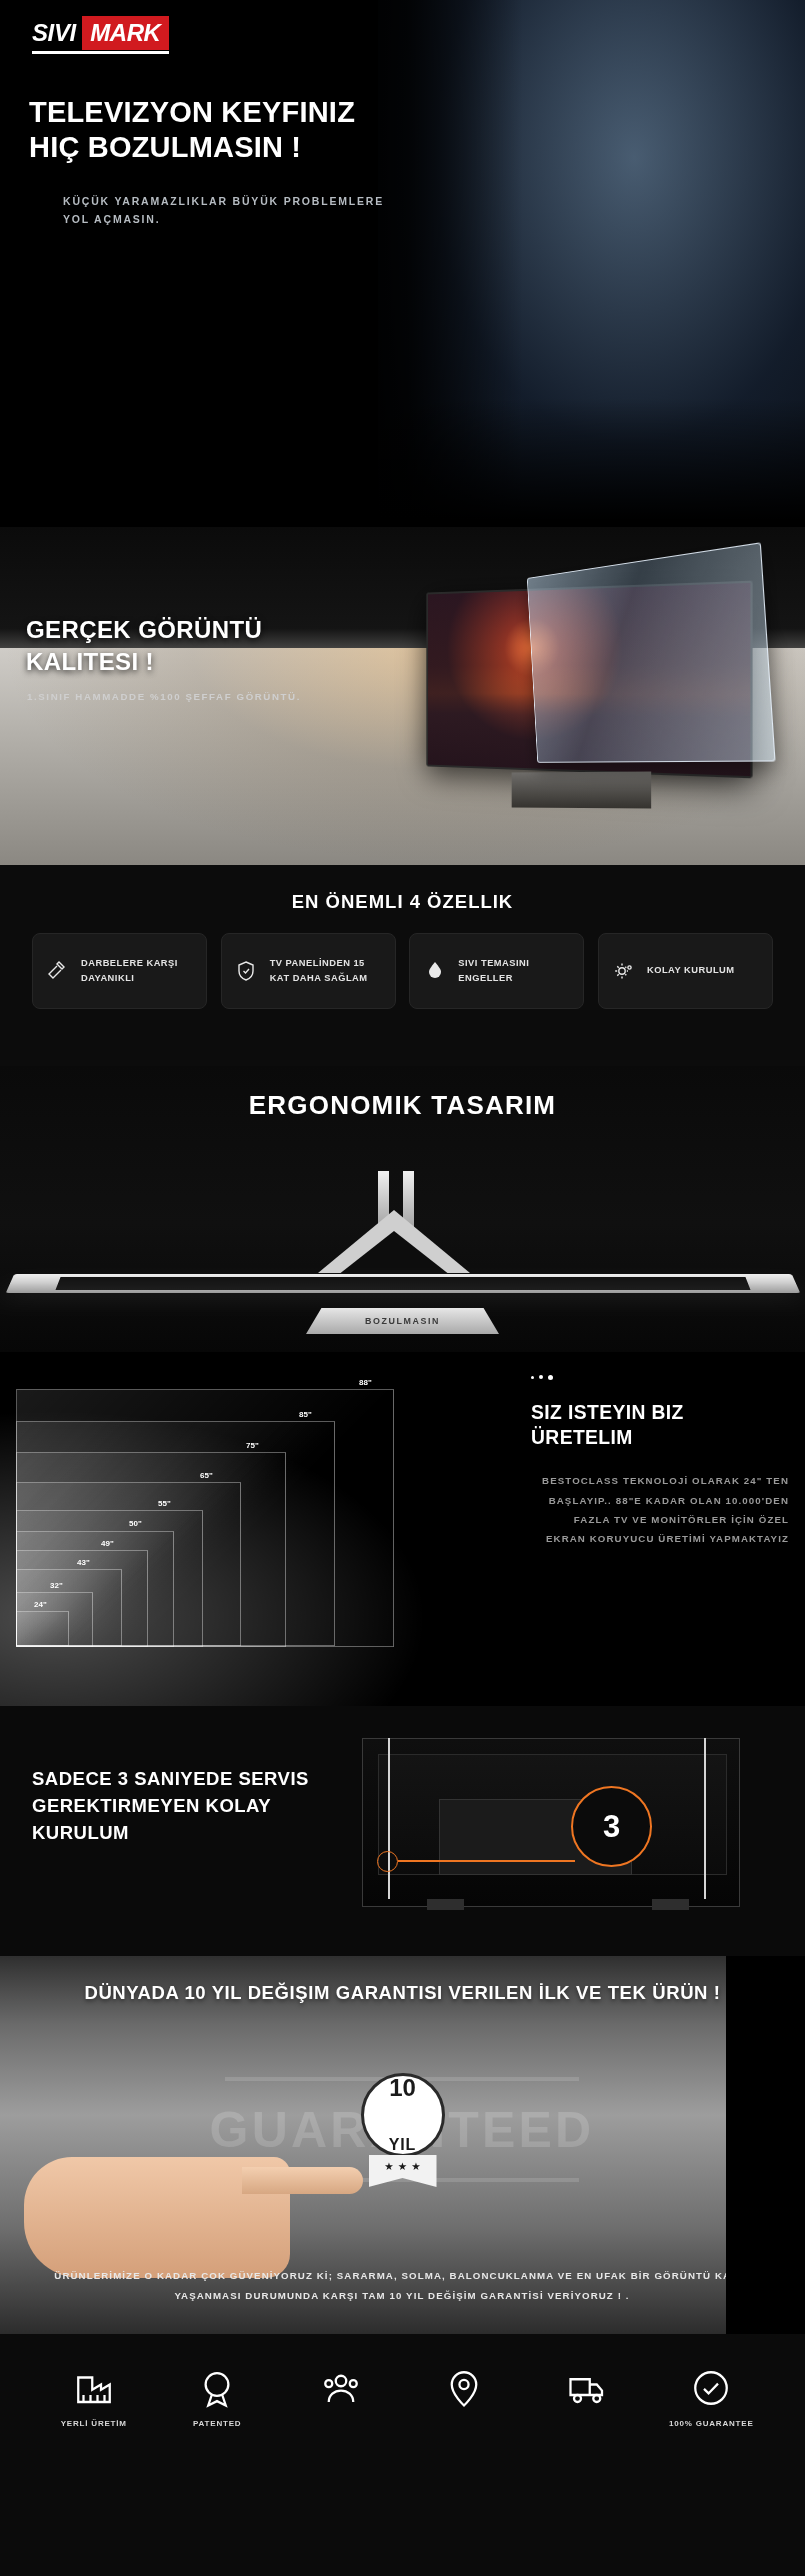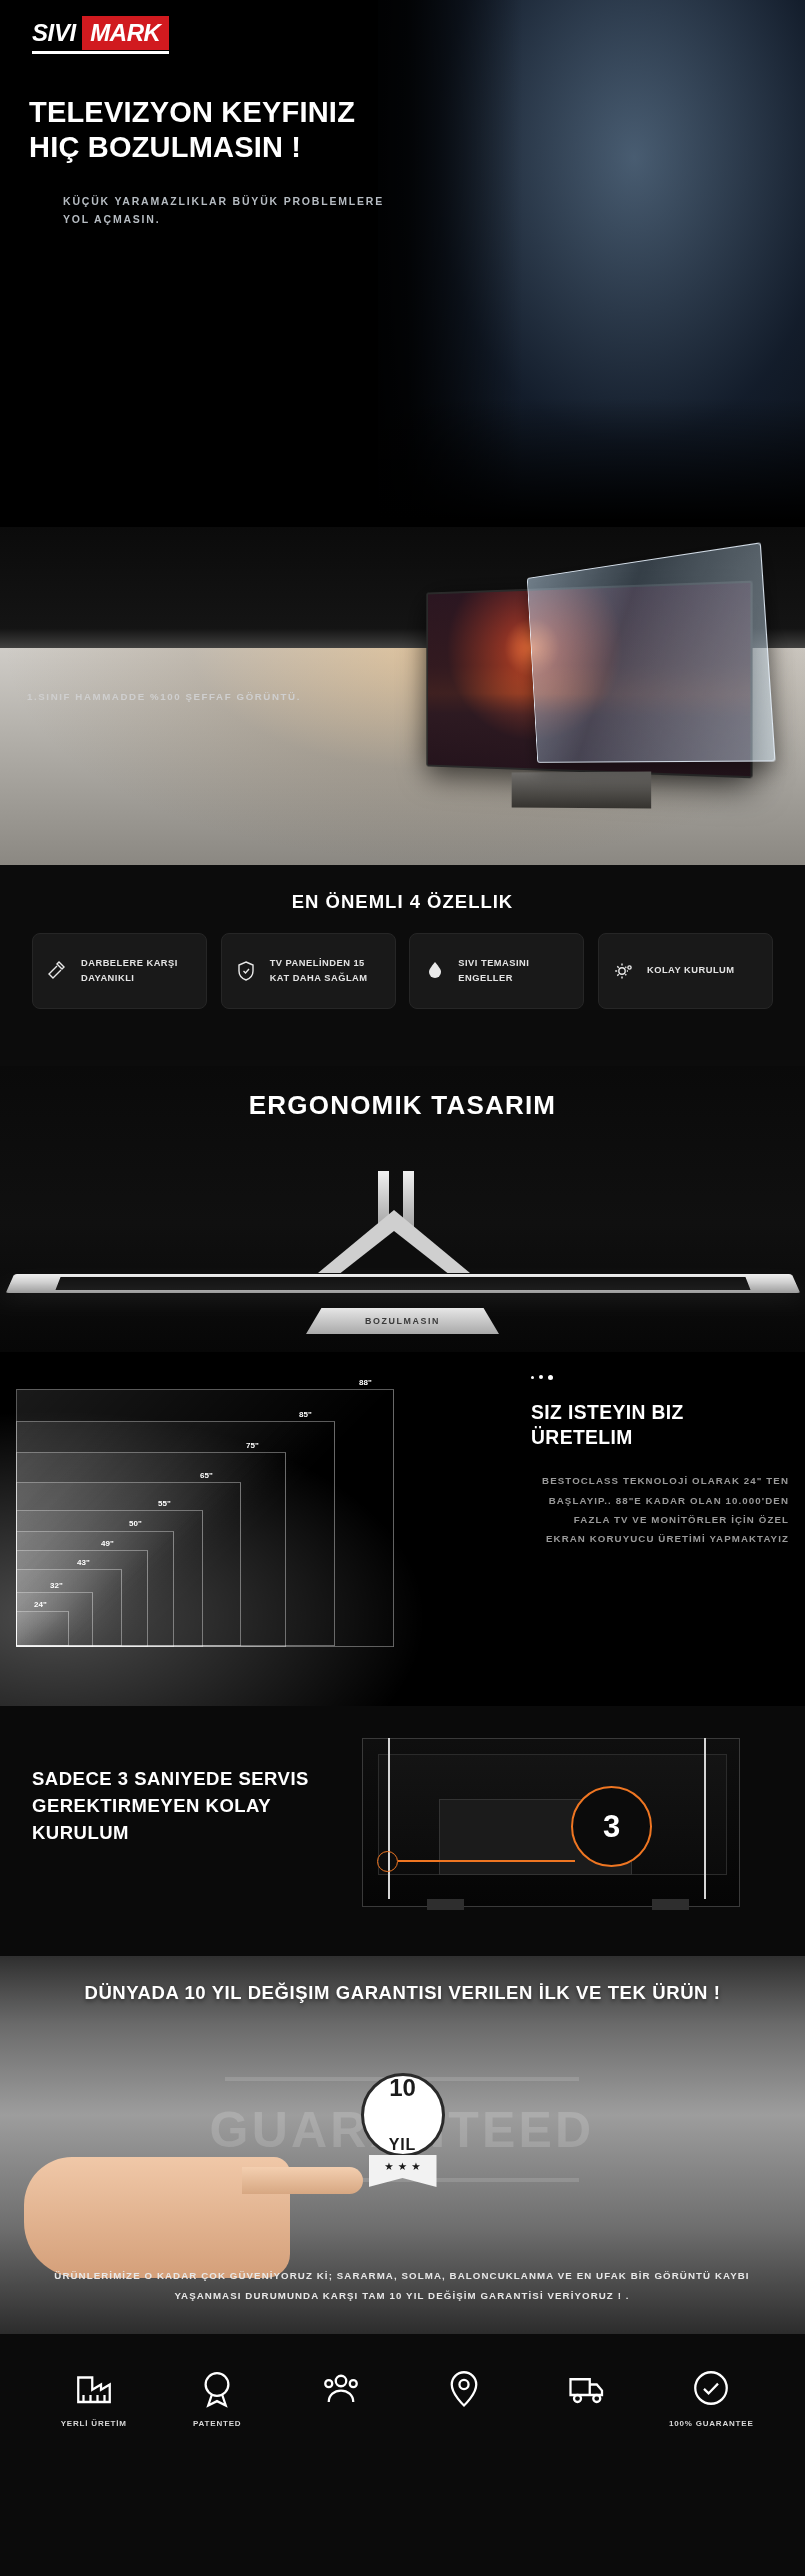--- a/index.html
+++ b/index.html
@@ -231,21 +231,21 @@
   }
   .ins-circle b { color: #fff; font-size: 31px; font-weight: 800; }
   .ins-small-circle {
     position: absolute; left: 39px; top: 121px; width: 21px; height: 21px; border-radius: 50%;
     border: 1.6px solid #ef7622;
   }
   .ins-line { position: absolute; background: #ef7622; height: 1.6px; transform-origin: left center; }
 
   
   .sec-guar {
-    position: relative; width: 805px; height: 378px;
+    position: relative; width: 726px; height: 378px;
     background: linear-gradient(180deg,#2f2f2f 0%, #6a6a6a 18%, #9d9d9d 42%, #6e6e6e 72%, #2c2c2c 100%);
     overflow: hidden;
     padding-left: 14px;
   }
   .guar-head {
     position: absolute; top: 22.5px; left: 0; width: 805px; text-align: center;
     color: #fff; font-size: 18.5px; font-weight: 800; line-height: 1.5; letter-spacing: 0.6px;
     text-shadow: 0 1.6px 4px rgba(0,0,0,.5);
   }
   .guar-watermark {
@@ -325,20 +325,21 @@
     <div class="hero-sub">KÜÇÜK YARAMAZLIKLAR BÜYÜK PROBLEMLERE YOL AÇMASIN.</div>
   </section>
 
   <section class="sec-quality">
     <div class="sunset-floor"></div>
     <div class="tv-wrap">
       <div class="tv-screen"></div>
       <div class="tv-stand"></div>
       <div class="tv-glass"></div>
     </div>
+    <div class="q-title">GERÇEK GÖRÜNTÜ KALITESI !</div>
     <div class="q-sub">1.SINIF HAMMADDE %100 ŞEFFAF GÖRÜNTÜ.</div>
   </section>
 
   <section class="sec-features">
     <div class="feat-head">EN ÖNEMLI 4 ÖZELLIK</div>
     <div class="feat-row">
 
       <div class="feat-card">
         <div class="feat-ico">
           <svg viewBox="0 0 24 24" fill="none" stroke="currentColor" stroke-width="1.4">

